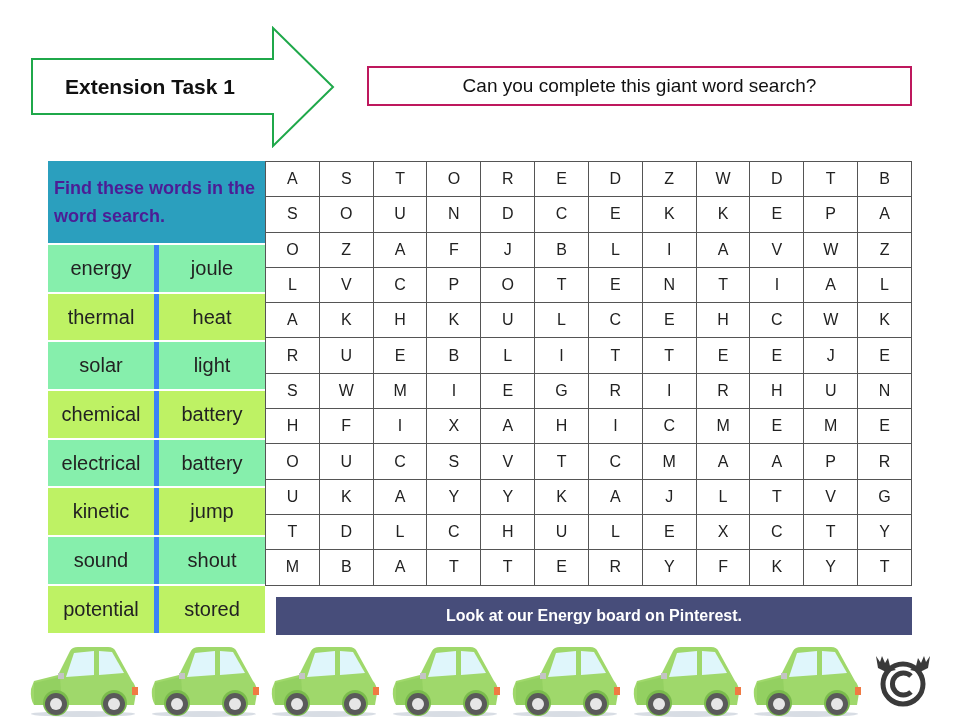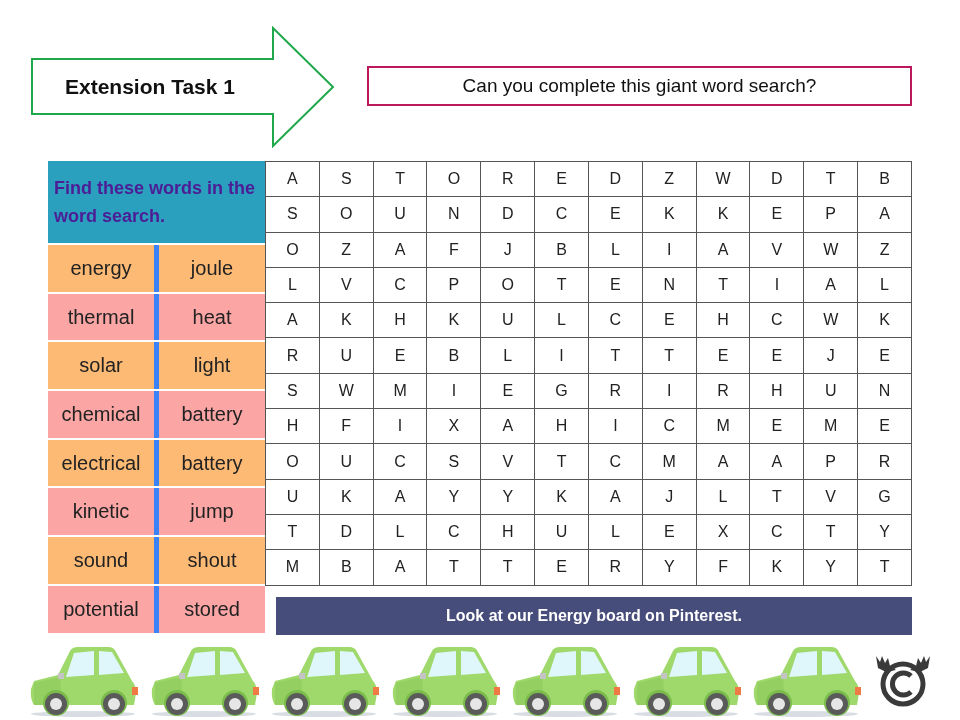--- a/index.html
+++ b/index.html
@@ -10,22 +10,22 @@
   .arrow svg { position: absolute; left: 0; top: 0; }
   .arrow-label { position: absolute; left: 0; top: 34px; width: 240px; height: 54px; display: flex; align-items: center; justify-content: center; font-weight: bold; font-size: 21px; color: #111; }
 
   .question-box { position: absolute; left: 367px; top: 66px; width: 545px; height: 40px; border: 2px solid #be185d; display: flex; align-items: center; justify-content: center; font-size: 19px; color: #111; }
 
   .word-table { position: absolute; left: 48px; top: 161px; width: 217px; }
   .word-table-header { height: 82px; background: #2b9fbe; color: #4c1d95; font-weight: bold; font-size: 18px; line-height: 28px; display: flex; align-items: center; justify-content: center; padding: 0 6px; }
   .word-row { display: flex; height: 48.7px; border-top: 2px solid #fff; }
   .word-row .cell { flex: 1; display: flex; align-items: center; justify-content: center; font-size: 20px; color: #222; }
   .word-row .cell + .cell { border-left: 5px solid #3b82f6; }
-  .word-row.dark { background: #fdba74; }
-  .word-row.light { background: #fca5a5; }
+  .word-row.dark { background: #86efac; }
+  .word-row.light { background: #bef264; }
 
   .grid { position: absolute; left: 265px; top: 161px; width: 647px; height: 424px; border-collapse: collapse; }
   .grid td { border: 1.5px solid #555; text-align: center; vertical-align: middle; font-size: 16px; color: #222; width: 53.9px; height: 35.3px; padding: 0; }
 
   .pinterest-banner { position: absolute; left: 276px; top: 597px; width: 636px; height: 38px; background: #474d7a; color: #fff; font-weight: bold; font-size: 16px; display: flex; align-items: center; justify-content: center; }
 
   .cars { position: absolute; left: 28px; top: 643px; height: 75px; width: 840px; }
   .car { position: absolute; top: 0; width: 110px; height: 75px; }
   .logo { position: absolute; left: 870px; top: 648px; width: 66px; height: 60px; }
 </style>

